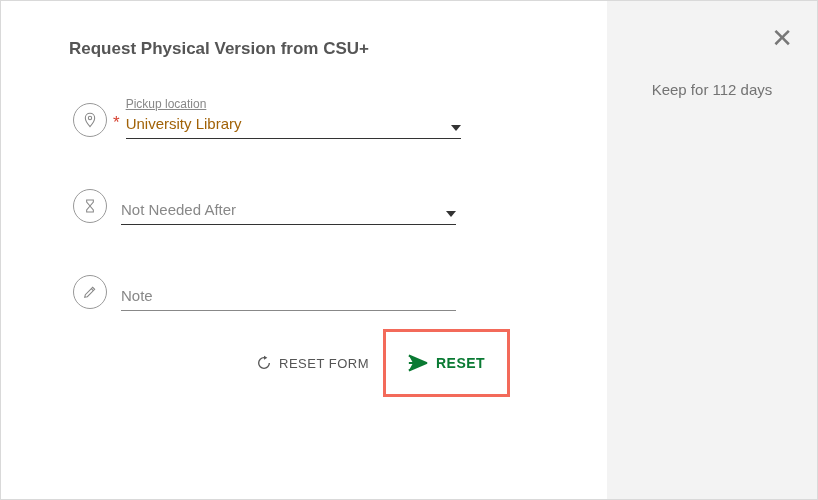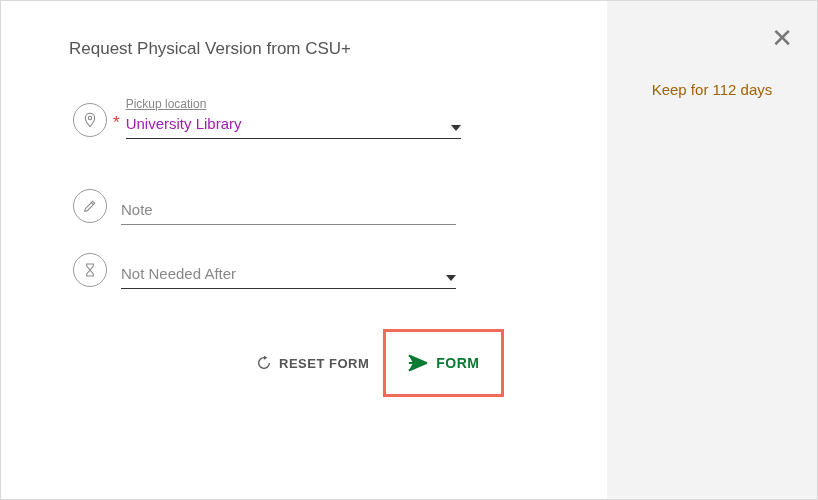--- a/index.html
+++ b/index.html
@@ -1,39 +1,39 @@
 <!DOCTYPE html>
 <html><head>
 <meta charset="utf-8">
 <style>
 * { box-sizing: border-box; margin: 0; padding: 0; }
 body { font-family: "Segoe UI", Arial, sans-serif; background: #fff; width: 818px; height: 500px; overflow: hidden; }
 .container { width: 818px; height: 500px; border: 1px solid #d9d9d9; position: relative; display: flex; }
 .main { width: 606px; padding: 38px 0 0 0; position: relative; }
 .side { flex: 1; background: #f3f3f3; position: relative; padding-top: 80px; text-align: center; }
 .close-x { position: absolute; top: 24px; right: 24px; font-size: 26px; color: #777; cursor: pointer; font-weight: 300; line-height: 1; }
-.keep-text { color: #a16207; font-size: 15px; }
+.keep-text { color: #737373; font-size: 15px; }
 
-.title { font-size: 17px; font-weight: 400; color: #555; margin-left: 68px; margin-bottom: 44px; }
+.title { font-size: 17px; font-weight: 700; color: #555; margin-left: 68px; margin-bottom: 44px; }
 
 .row { display: flex; align-items: flex-end; margin-left: 72px; margin-bottom: 50px; }
 .iconwrap { width: 34px; height: 34px; border: 1.5px solid #999; border-radius: 50%; display: flex; align-items: center; justify-content: center; color: #888; flex-shrink: 0; margin-bottom: 2px; }
 .iconwrap svg { width: 16px; height: 16px; stroke: #888; fill: none; }
 .req-star { color: #d64030; margin-left: 6px; margin-bottom: 8px; font-size: 17px; line-height: 1; }
 .spacer { width: 14px; }
 
 .field { position: relative; width: 335px; }
 .field-label { position: absolute; top: -14px; left: 0; font-size: 12px; color: #888; text-decoration: underline; }
-.field-input { width: 100%; border: none; border-bottom: 1px solid #888; font-size: 15px; color: #a21caf; padding: 4px 0 6px 0; background: transparent; outline: none; }
+.field-input { width: 100%; border: none; border-bottom: 1px solid #888; font-size: 15px; color: #a16207; padding: 4px 0 6px 0; background: transparent; outline: none; }
 .field-input::placeholder { color: #888; font-size: 15px; }
 .field.dark .field-input { border-bottom: 1.5px solid #333; }
 .chev { position: absolute; right: 0; bottom: 8px; width: 0; height: 0; border-left: 5px solid transparent; border-right: 5px solid transparent; border-top: 6px solid #333; }
 
 .actions { display: flex; align-items: center; justify-content: flex-start; margin-left: 255px; margin-top: -10px; }
-.reset { display: flex; align-items: center; color: #555; font-size: 13px; font-weight: 700; cursor: pointer; letter-spacing: 0.5px; }
+.reset { display: flex; align-items: center; color: #555; font-size: 13px; font-weight: 400; cursor: pointer; letter-spacing: 0.5px; }
 .reset svg { width: 16px; height: 16px; margin-right: 7px; }
 
 .send-box { border: 3px solid #f36a5a; padding: 22px 22px; margin-left: 14px; display: flex; align-items: center; }
 .send { display: flex; align-items: center; color: #0a7a33; font-size: 14px; font-weight: 600; cursor: pointer; letter-spacing: 0.5px; }
 .send svg { width: 20px; height: 18px; margin-right: 8px; }
 </style>
 </head>
 <body>
 
 <div class="container">
@@ -51,61 +51,61 @@
       <span class="req-star">*</span>
       <div style="width:6px"></div>
       <div class="field dark">
         <div class="field-label">Pickup location</div>
         <input class="field-input" readonly="" value="University Library" style="">
         <div class="chev"></div>
       </div>
     </div>
 
 
+    <div class="row">
+      <div class="iconwrap">
+        <svg viewBox="0 0 24 24" stroke-width="1.6">
+            <path d="M7 3 L17 3 L17 6 L12 12 L17 18 L17 21 L7 21 L7 18 L12 12 L7 6 Z"></path>
+          </svg>
+      </div>
+      <div class="spacer"></div>
+      <div class="field dark">
+        <input class="field-input" readonly="" placeholder="Not Needed After" style="">
+        <div class="chev"></div>
+      </div>
+    </div>
+
     <div class="row" style="margin-bottom:28px">
       <div class="iconwrap">
         <svg viewBox="0 0 24 24" stroke-width="1.6">
             <path d="M4 20 L8 19 L19 8 L16 5 L5 16 Z"></path>
             <path d="M14 7 L17 10"></path>
           </svg>
       </div>
       <div class="spacer"></div>
       <div class="field">
         <input class="field-input" placeholder="Note" style="">
-      </div>
-    </div>
-
-    <div class="row">
-      <div class="iconwrap">
-        <svg viewBox="0 0 24 24" stroke-width="1.6">
-            <path d="M7 3 L17 3 L17 6 L12 12 L17 18 L17 21 L7 21 L7 18 L12 12 L7 6 Z"></path>
-          </svg>
-      </div>
-      <div class="spacer"></div>
-      <div class="field dark">
-        <input class="field-input" readonly="" placeholder="Not Needed After" style="">
-        <div class="chev"></div>
       </div>
     </div>
 
     <div class="actions">
       <div class="reset">
         <svg viewBox="0 0 24 24">
             <path d="M12 4 A8 8 0 1 0 20 12" fill="none" stroke="#555" stroke-width="2"></path>
             <path d="M12 1 L12 7 L17 4 Z" fill="#555"></path>
           </svg>
         <span>RESET FORM</span>
       </div>
       <div class="send-box">
         <div class="send">
           <svg viewBox="0 0 24 20">
               <path d="M1 10 L22 10 M1 1 L22 10 L1 19" fill="none" stroke="#0a7a33" stroke-width="2.5" stroke-linejoin="round"></path>
               <path d="M1 1 L22 10 L1 19 L6 10 Z" fill="#0a7a33"></path>
             </svg>
-          <span>FORM</span>
+          <span>RESET</span>
         </div>
       </div>
     </div>
   </div>
 
   <div class="side">
     <span class="close-x">✕</span>
     <div class="keep-text">Keep for 112 days</div>
   </div>
 

